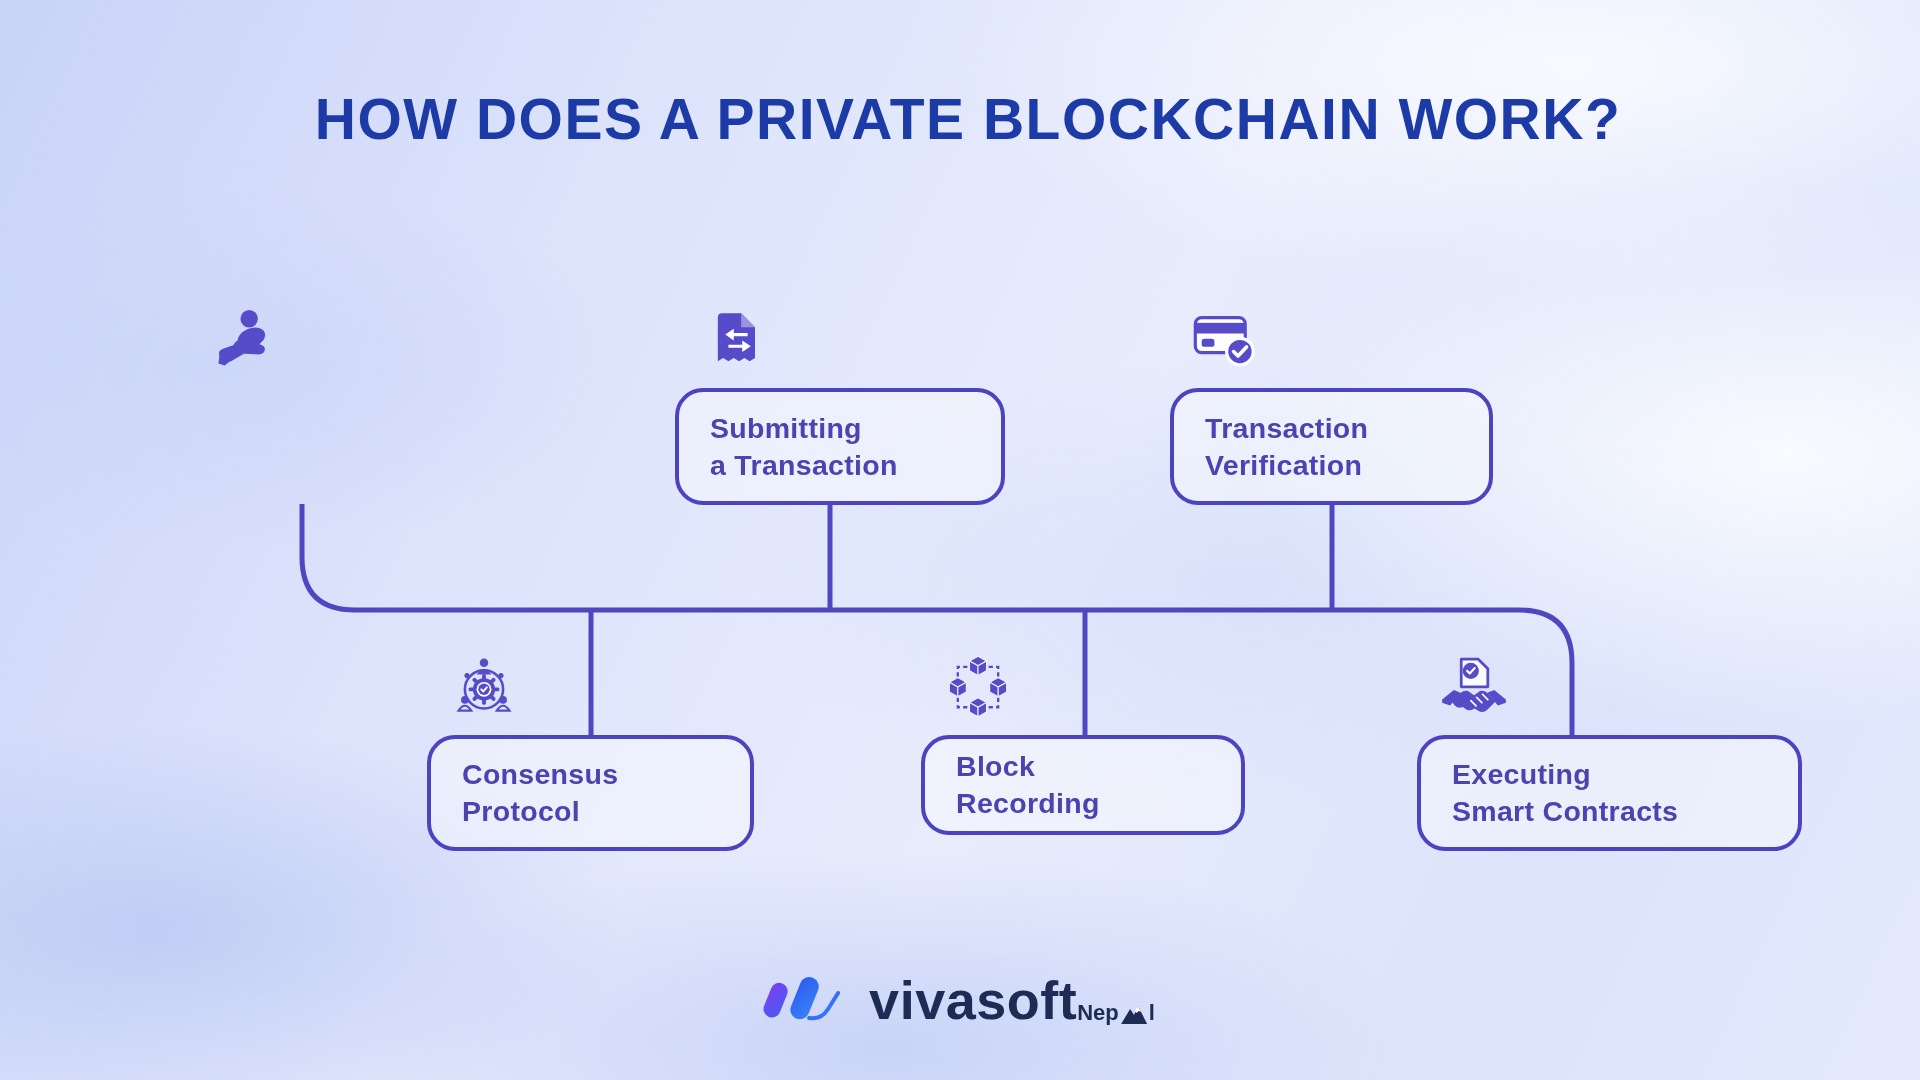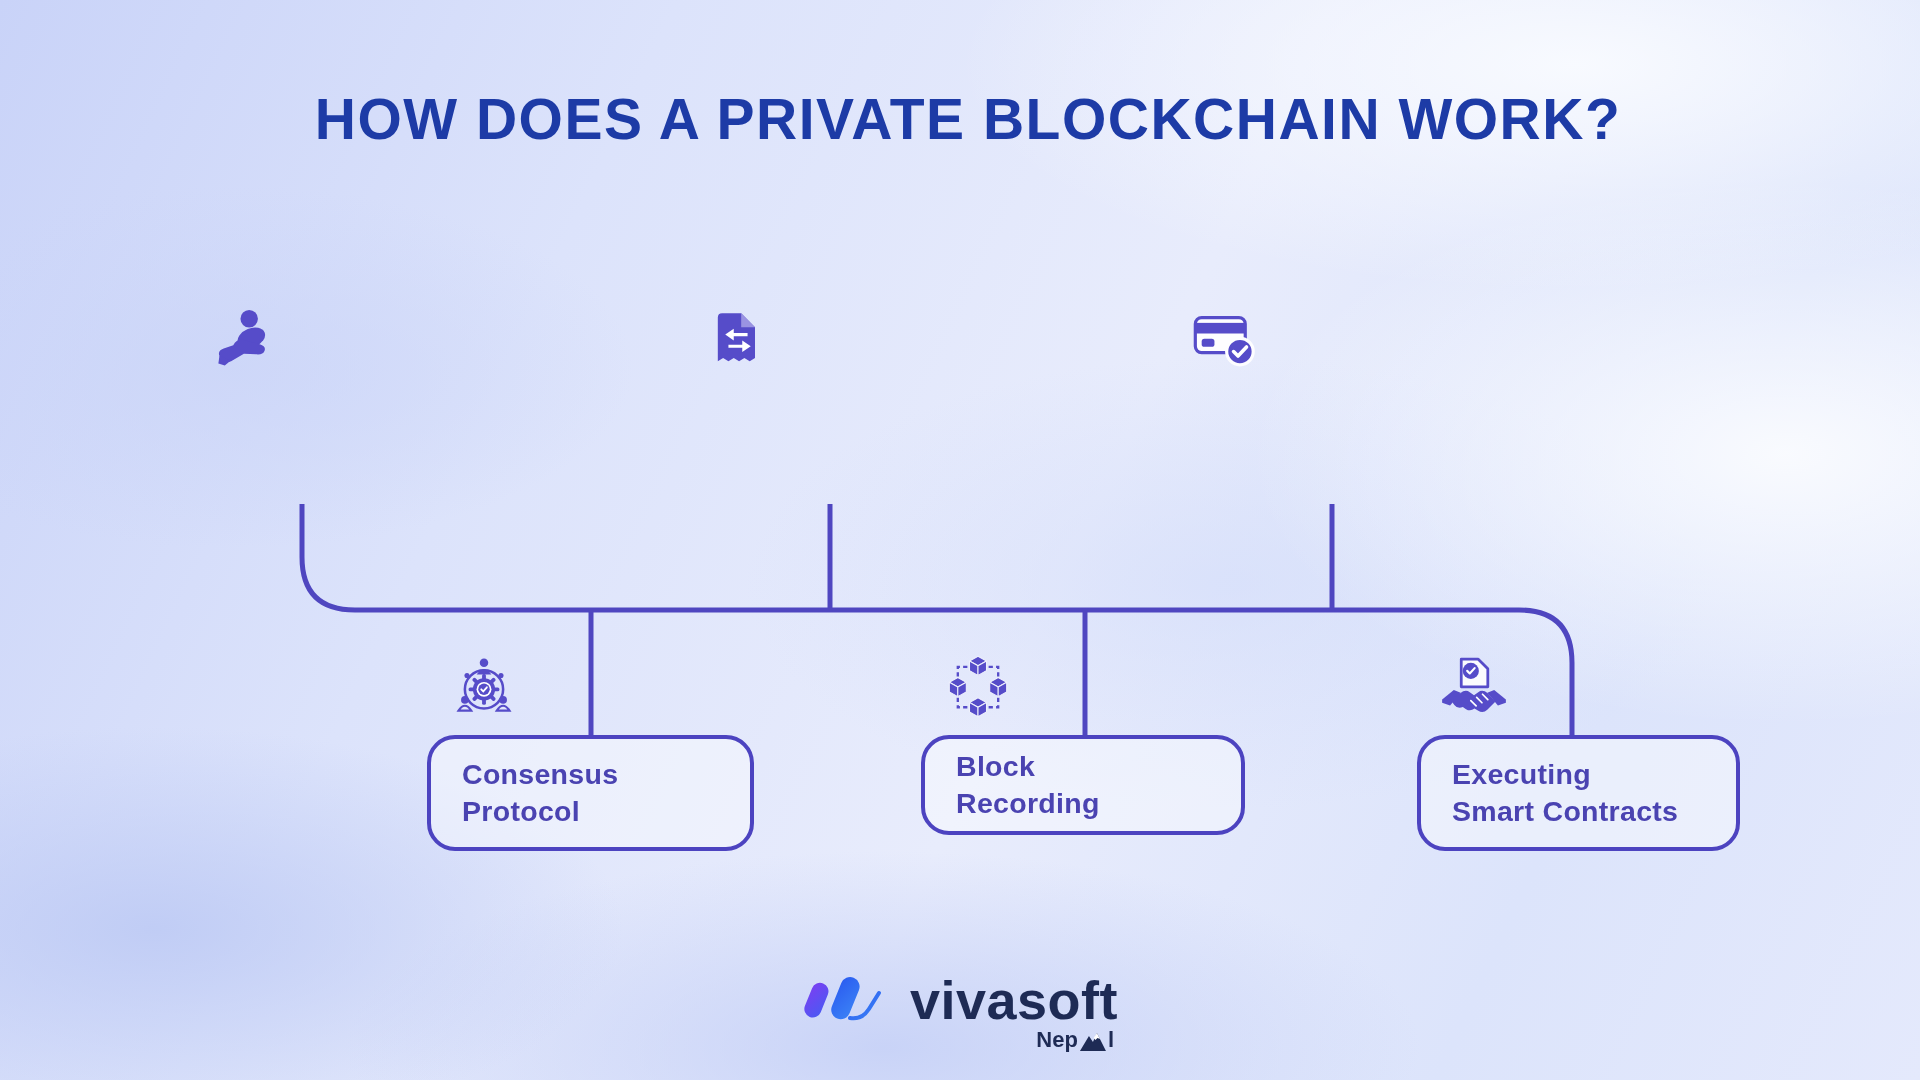--- a/index.html
+++ b/index.html
@@ -38,33 +38,33 @@
     font-size:28.5px;font-weight:bold;line-height:37px;
     letter-spacing:0.3px;
     color:#4a43b1;
     white-space:pre-line;
   }
   .n1{left:180px;top:388px;width:327px;height:117px;}
   .n2{left:675px;top:388px;width:330px;height:117px;}
   .n3{left:1170px;top:388px;width:323px;height:117px;}
   .n4{left:427px;top:735px;width:327px;height:116px;}
   .n5{left:921px;top:735px;width:324px;height:100px;}
-  .n6{left:1417px;top:735px;width:323px;height:116px;}
+  .n6{left:1417px;top:735px;width:385px;height:116px;}
   .icon{position:absolute;width:68px;height:68px;}
   .i1{left:212px;top:306px;}
   .i2{left:704px;top:308px;}
   .i3{left:1190px;top:308px;}
   .i4{left:450px;top:650px;}
   .i5{left:944px;top:652px;}
   .i6{left:1440px;top:656px;}
   .footer{
     position:absolute;left:50%;top:974px;transform:translateX(-50%);
     display:flex;align-items:flex-start;gap:16px;
   }
-  .brandcol{display:flex;flex-direction:column;align-items:flex-end;}
+  .brandcol{display:flex;align-items:flex-end;}
   .brand{
     font-size:54px;font-weight:bold;letter-spacing:0.5px;
     color:#1e2b55;line-height:52px;
   }
   .region{
     display:flex;align-items:flex-end;margin-top:1px;margin-right:4px;
     font-size:22px;font-weight:bold;color:#1e2b55;line-height:26px;
   }
   .region svg{margin:0 1px 1px 1px;}
 </style>
@@ -78,20 +78,28 @@
   <svg class="connectors" width="1920" height="1080" viewBox="0 0 1920 1080">
     <g fill="none" stroke="#4f46c0" stroke-width="5">
       <path d="M302 504 L302 557 Q302 610 355 610 L1519 610 Q1572 610 1572 663 L1572 736"></path>
       <path d="M830 504 L830 612"></path>
       <path d="M1332 504 L1332 612"></path>
       <path d="M591 608 L591 736"></path>
       <path d="M1085 608 L1085 736"></path>
     </g>
   </svg>
 
+  <div class="node n2">
+    <div class="label">Submitting
+a Transaction</div>
+  </div>
+  <div class="node n3">
+    <div class="label">Transaction
+Verification</div>
+  </div>
   <div class="node n4">
     <div class="label">Consensus
 Protocol</div>
   </div>
   <div class="node n5">
     <div class="label">Block
 Recording</div>
   </div>
   <div class="node n6">
     <div class="label">Executing

